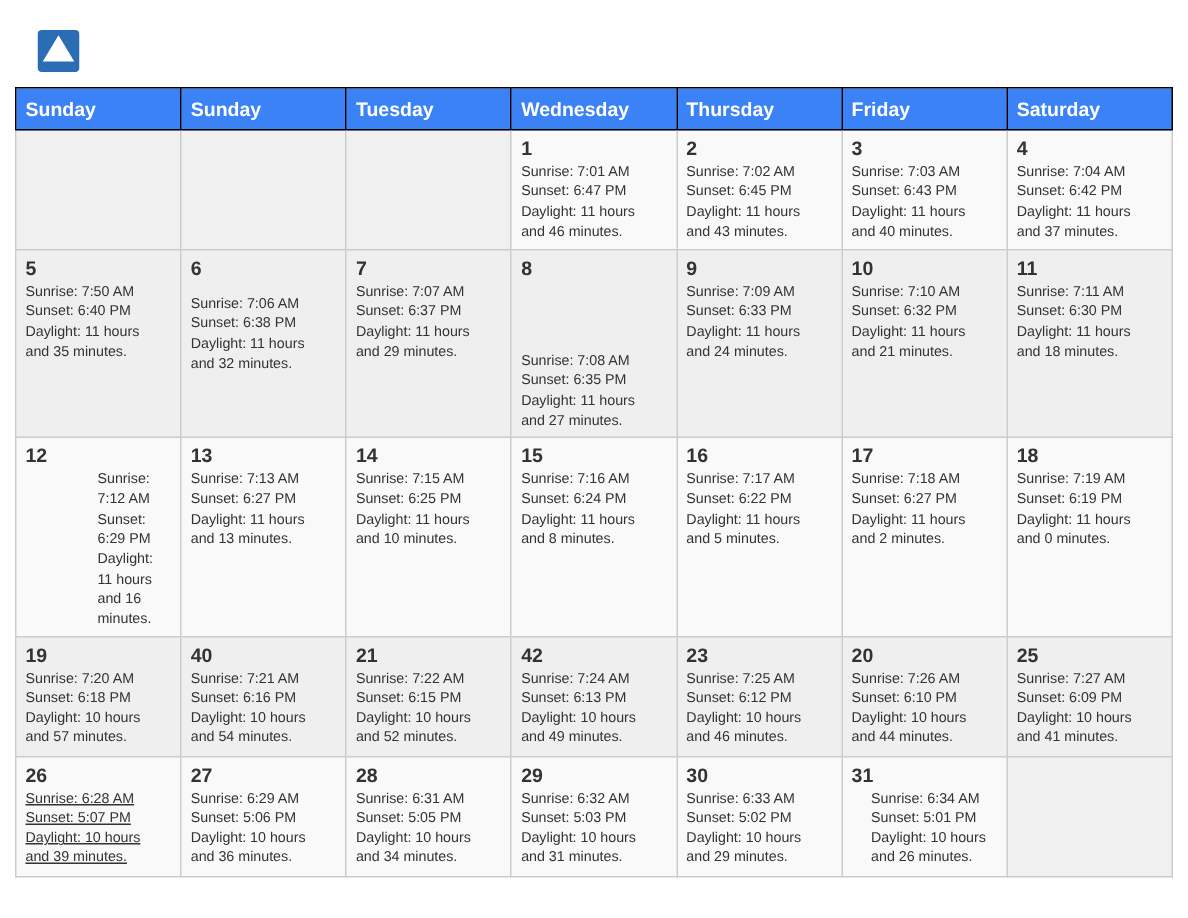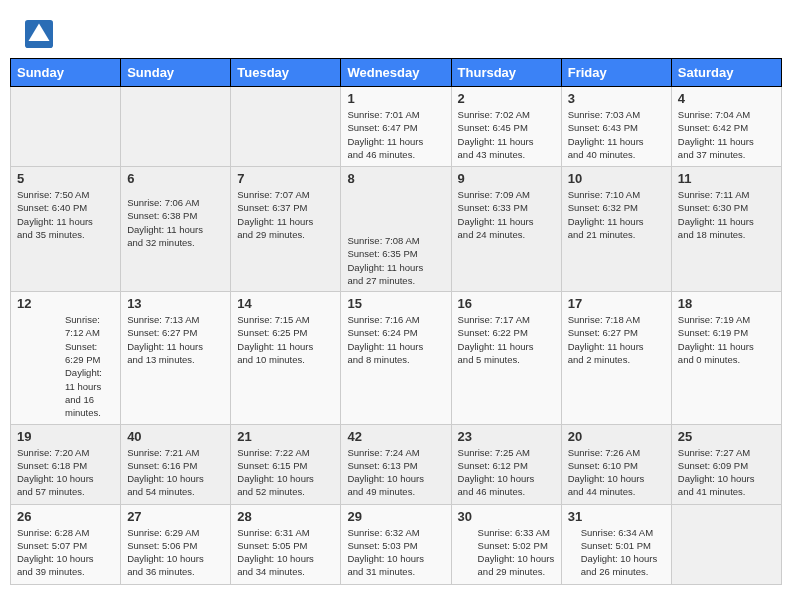--- a/index.html
+++ b/index.html
@@ -294,21 +294,21 @@
           <div class="day-number">25</div>
           <div class="day-info" style="white-space: pre-line;">Sunrise: 7:27 AM
 Sunset: 6:09 PM
 Daylight: 10 hours
 and 41 minutes.</div>
         </td>
       </tr>
       <tr>
         <td>
           <div class="day-number">26</div>
-          <div class="day-info" style="white-space: pre-line;">Sunrise: 6:28 AM
+          <div class="day-info" style="white-space: pre-line; text-decoration: underline;">Sunrise: 6:28 AM
 Sunset: 5:07 PM
 Daylight: 10 hours
 and 39 minutes.</div>
         </td>
         <td>
           <div class="day-number">27</div>
           <div class="day-info" style="white-space: pre-line;">Sunrise: 6:29 AM
 Sunset: 5:06 PM
 Daylight: 10 hours
 and 36 minutes.</div>
@@ -322,21 +322,21 @@
         </td>
         <td>
           <div class="day-number">29</div>
           <div class="day-info" style="white-space: pre-line;">Sunrise: 6:32 AM
 Sunset: 5:03 PM
 Daylight: 10 hours
 and 31 minutes.</div>
         </td>
         <td>
           <div class="day-number">30</div>
-          <div class="day-info" style="white-space: pre-line; margin-left: 20px;">Sunrise: 6:33 AM
+          <div class="day-info" style="white-space: pre-line;">Sunrise: 6:33 AM
 Sunset: 5:02 PM
 Daylight: 10 hours
 and 29 minutes.</div>
         </td>
         <td>
           <div class="day-number">31</div>
           <div class="day-info" style="white-space: pre-line; margin-left: 13px;">Sunrise: 6:34 AM
 Sunset: 5:01 PM
 Daylight: 10 hours
 and 26 minutes.</div>

